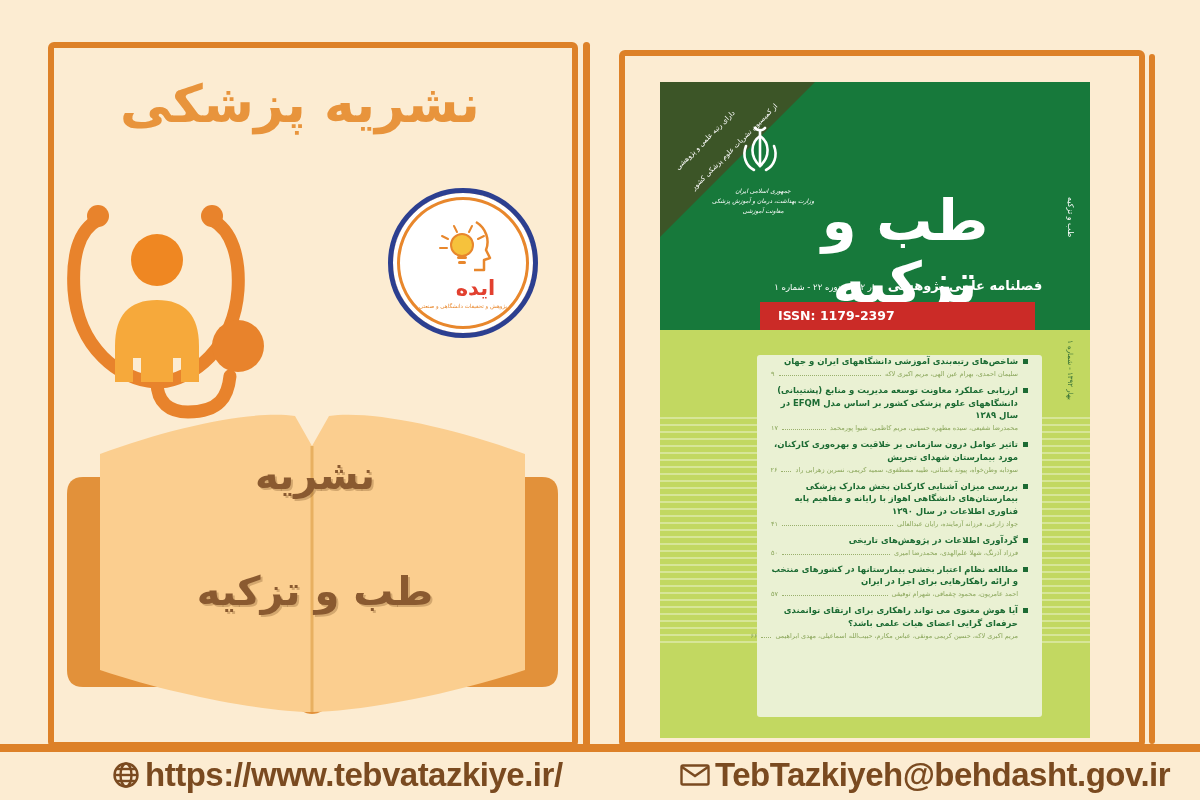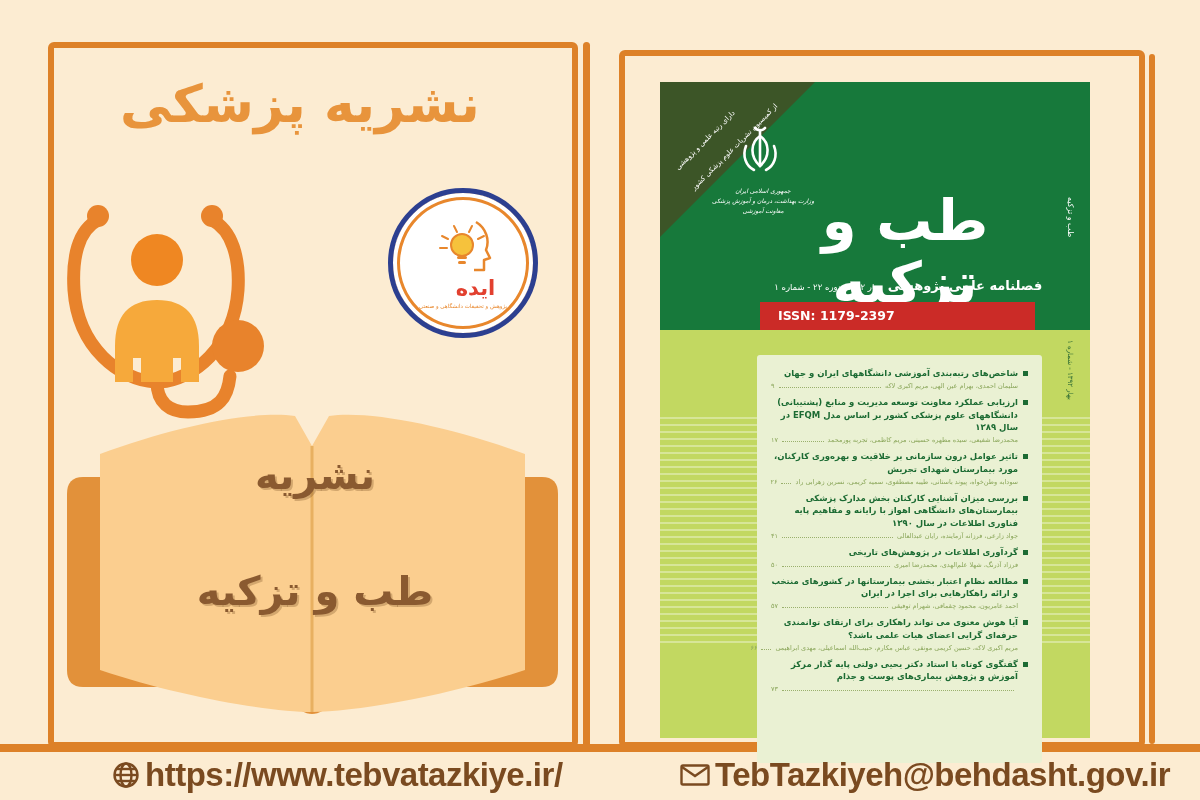--- a/index.html
+++ b/index.html
@@ -54,23 +54,23 @@
     color:#fff;font-size:13px;font-weight:bold;direction:rtl;}
   #cover-issue{left:105px;top:200px;width:125px;position:absolute;text-align:center;
     color:#fff;font-size:8.5px;direction:rtl;}
   #issn-band{left:100px;top:220px;width:275px;height:28px;position:absolute;background:#cb2b27;}
   #issn-band span{color:#fff;font-size:12.5px;font-weight:bold;line-height:28px;padding-left:18px;display:block;direction:ltr;}
   .side-vertical{position:absolute;writing-mode:vertical-rl;white-space:nowrap;}
   #side-text-top{left:406px;top:115px;color:#fff;font-size:8px;}
   #side-text-bottom{left:406px;top:258px;color:#2e6b33;font-size:7px;}
 
   
-  #articles-panel{left:97px;top:273px;width:285px;height:408px;position:absolute;
+  #articles-panel{left:97px;top:273px;width:285px;height:362px;position:absolute;
     background:#eaf1d3;border-radius:3px;direction:rtl;
-    padding:12px 14px;box-sizing:border-box;}
+    padding:0 14px;box-sizing:border-box;}
   .article{margin-bottom:6px;}
   .article-row{display:flex;align-items:flex-start;}
   .bullet{width:5px;height:5px;background:#1c6b33;margin-top:4px;margin-left:5px;flex:none;}
   .article-title{color:#1c6b33;font-size:8.5px;font-weight:bold;line-height:1.5;text-align:right;}
   .article-meta{display:flex;align-items:flex-end;margin-top:2px;padding-right:10px;}
   .article-authors{color:#8aa65a;font-size:6.5px;white-space:nowrap;}
   .leader{flex:1;border-bottom:1px dotted #9ab06c;margin:0 4px 2px 4px;min-width:10px;}
   .article-page{color:#8aa65a;font-size:6.5px;}
 
   
@@ -177,21 +177,21 @@
         <span class="leader"></span>
         <span class="article-page">۹</span>
         </div>
     </div>
     <div class="article">
       <div class="article-row">
           <span class="bullet"></span>
         <span class="article-title">ارزیابی عملکرد معاونت توسعه مدیریت و منابع (پشتیبانی) دانشگاههای علوم پزشکی کشور بر اساس مدل EFQM در سال ۱۳۸۹</span>
         </div>
       <div class="article-meta">
-          <span class="article-authors">محمدرضا شفیعی، سیده مطهره حسینی، مریم کاظمی، تجربه پورمحمد</span>
+          <span class="article-authors">محمدرضا شفیعی، سیده مطهره حسینی، مریم کاظمی، شیوا پورمحمد</span>
         <span class="leader"></span>
         <span class="article-page">۱۷</span>
         </div>
     </div>
     <div class="article">
       <div class="article-row">
           <span class="bullet"></span>
         <span class="article-title">تاثیر عوامل درون سازمانی بر خلاقیت و بهره‌وری کارکنان، مورد بیمارستان شهدای تجریش</span>
         </div>
       <div class="article-meta">
@@ -235,31 +235,20 @@
     </div>
     <div class="article">
       <div class="article-row">
           <span class="bullet"></span>
         <span class="article-title">آیا هوش معنوی می تواند راهکاری برای ارتقای توانمندی حرفه‌ای گرایی اعضای هیات علمی باشد؟</span>
         </div>
       <div class="article-meta">
           <span class="article-authors">مریم اکبری لاکه، حسین کریمی مونقی، عباس مکارم، حبیب‌الله اسماعیلی، مهدی ابراهیمی</span>
         <span class="leader"></span>
         <span class="article-page">۶۶</span>
-        </div>
-    </div>
-    <div class="article">
-      <div class="article-row">
-          <span class="bullet"></span>
-        <span class="article-title">گفتگوی کوتاه با استاد دکتر یحیی دولتی پایه گذار مرکز آموزش و پژوهش بیماری‌های پوست و جذام</span>
-        </div>
-      <div class="article-meta">
-          <span class="article-authors"></span>
-        <span class="leader"></span>
-        <span class="article-page">۷۳</span>
         </div>
     </div>
   </div>
 </div>
 
 <div class="abs footer-item" id="footer-website">
   <svg width="28" height="28" viewBox="0 0 28 28">
     <g fill="none" stroke="#7a4a20" stroke-width="2.4">
       <circle cx="14" cy="14" r="11.5"></circle>
       <ellipse cx="14" cy="14" rx="5.5" ry="11.5"></ellipse>

